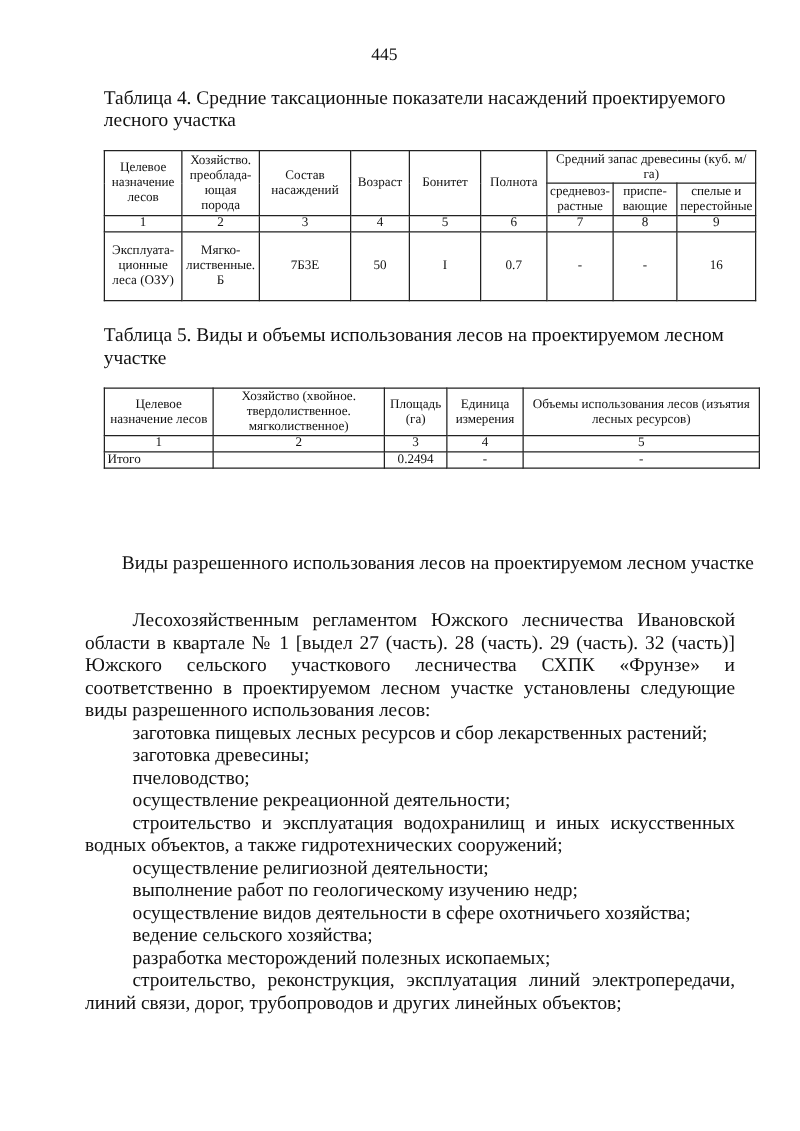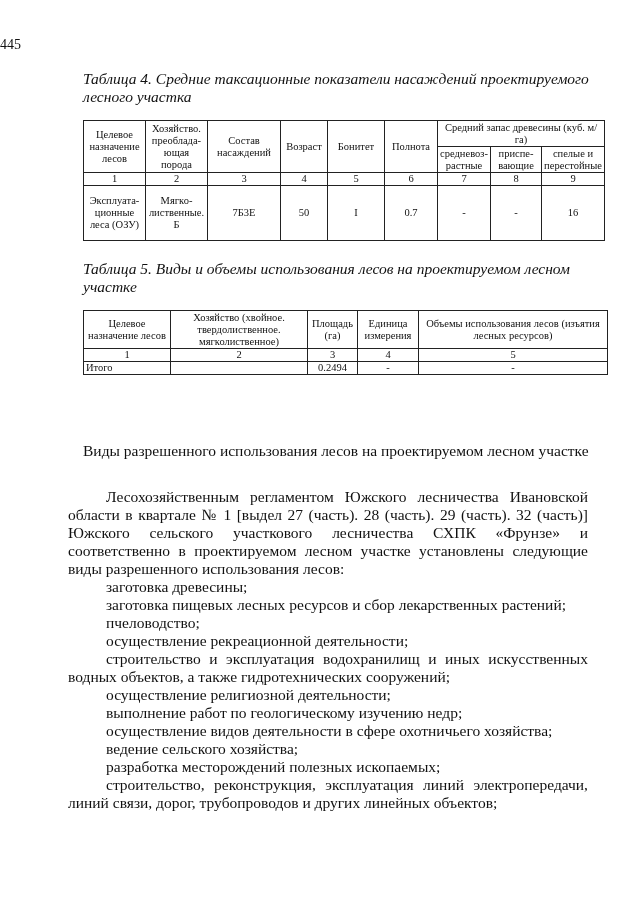--- a/index.html
+++ b/index.html
@@ -1,43 +1,43 @@
 <!DOCTYPE html>
 <html><head>
 <meta charset="utf-8">
 <style>
   html, body { margin: 0; padding: 0; background: #ffffff; }
   body {
     width: 640px; height: 905px; position: relative; overflow: hidden;
     font-family: "Liberation Serif", "DejaVu Serif", serif; color: #111;
   }
   .page-num {
-    position: absolute; top: 37px; left: 0; width: 615px; 
+    position: absolute; top: 37px; left: 0; width: 615px; text-align: center;
     font-size: 14px;
   }
   .caption {
     position: absolute; left: 83px; width: 520px;
-    font-size: 15.5px; line-height: 18px; text-align: left; font-style: italic;
+    font-size: 15.5px; line-height: 18px; text-align: left;
   }
   #cap4 { top: 70px; }
   #cap5 { top: 260px; }
   table.t {
     position: absolute; border-collapse: collapse; table-layout: fixed;
     font-size: 10.5px; line-height: 12px; font-family: "Liberation Serif", serif; padding-left: 12px;
   }
   table.t td {
     border: 1px solid #222; text-align: center; vertical-align: middle;
     padding: 0 1px; overflow: hidden; white-space: normal;
   }
   #table4 { left: 83px; top: 120px; width: 521px; }
   #table5 { left: 83px; top: 310px; width: 524px; }
   #table5 td.left { text-align: left; padding-left: 2px; }
   .section-title {
     position: absolute; left: 83px; width: 520px; top: 441px;
-    text-align: left; font-size: 15.5px; line-height: 20px;
+    text-align: right; font-size: 15.5px; line-height: 20px;
   }
   .body-text {
     position: absolute; left: 68px; width: 520px; top: 488px;
     font-size: 15.5px; line-height: 18px;
   }
   .para { text-align: justify; text-indent: 38px; margin: 0; }
   .items { margin: 0; padding: 0; list-style: none; }
   .items li { text-indent: 38px; text-align: justify; margin: 0; }
 </style>
 </head>
@@ -132,22 +132,22 @@
     <td>-</td>
   </tr>
 </tbody>
   </table>
 
 <div class="section-title">Виды разрешенного использования лесов на проектируемом лесном участке</div>
 
 <div class="body-text">
   <p class="para">Лесохозяйственным регламентом Южского лесничества Ивановской области в квартале № 1 [выдел 27 (часть). 28 (часть). 29 (часть). 32 (часть)] Южского сельского участкового лесничества СХПК «Фрунзе» и соответственно в проектируемом лесном участке установлены следующие виды разрешенного использования лесов:</p>
   <ul class="items">
+    <li>заготовка пищевых лесных ресурсов и сбор лекарственных растений;</li>
     <li>заготовка древесины;</li>
-    <li>заготовка пищевых лесных ресурсов и сбор лекарственных растений;</li>
     <li>пчеловодство;</li>
     <li>осуществление рекреационной деятельности;</li>
     <li>строительство и эксплуатация водохранилищ и иных искусственных водных объектов, а также гидротехнических сооружений;</li>
     <li>осуществление религиозной деятельности;</li>
     <li>выполнение работ по геологическому изучению недр;</li>
     <li>осуществление видов деятельности в сфере охотничьего хозяйства;</li>
     <li>ведение сельского хозяйства;</li>
     <li>разработка месторождений полезных ископаемых;</li>
     <li>строительство, реконструкция, эксплуатация линий электропередачи, линий связи, дорог, трубопроводов и других линейных объектов;</li>
   </ul>

